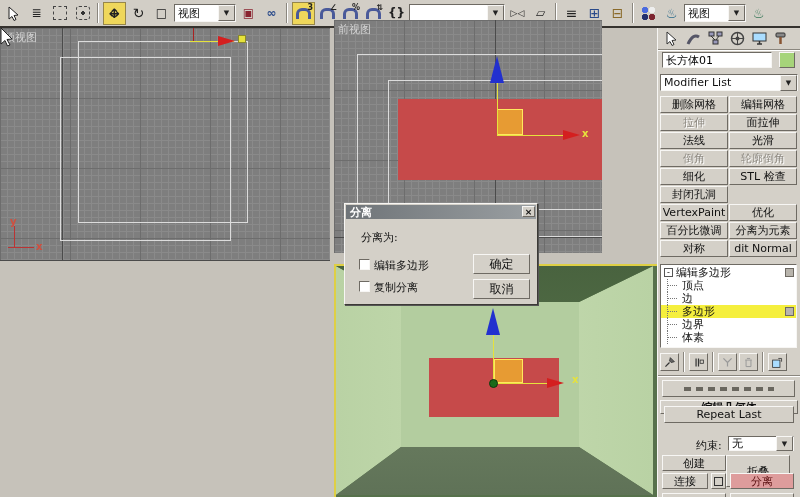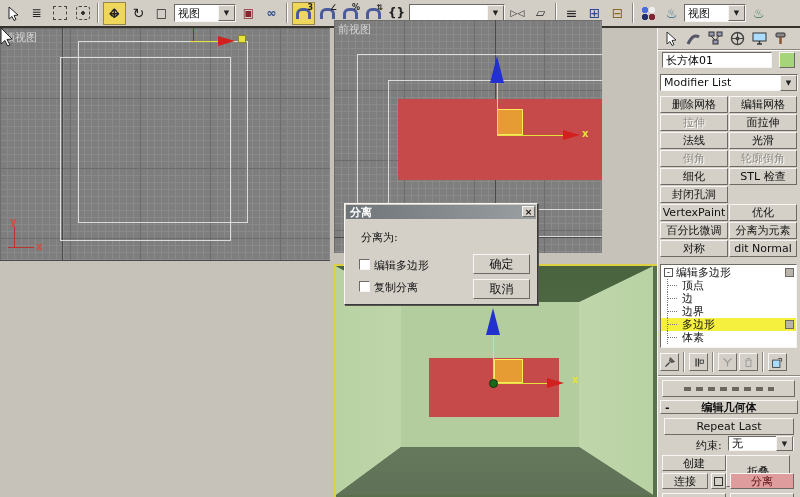--- a/index.html
+++ b/index.html
@@ -359,28 +359,28 @@
         <span class="ind"></span>
       </div>
       <div class="stackrow">
         <span class="treebranch"></span>
         <span style="margin-left:2px">顶点</span>
       </div>
       <div class="stackrow">
         <span class="treebranch"></span>
         <span style="margin-left:2px">边</span>
       </div>
-      <div class="stackrow">
-        <span class="treebranch"></span>
-        <span style="margin-left:2px">边界</span>
-      </div>
       <div class="stackrow" style="background:#f5ef3d">
         <span class="treebranch"></span>
         <span style="margin-left:2px">多边形</span>
         <span class="ind"></span>
+      </div>
+      <div class="stackrow">
+        <span class="treebranch"></span>
+        <span style="margin-left:2px">边界</span>
       </div>
       <div class="stackrow">
         <span class="treebranch"></span>
         <span style="margin-left:2px">体素</span>
       </div>
     </div>
 
     <div class="abs" style="left:2px;top:324px;width:137px;display:flex;gap:2px;align-items:center">
       <span class="btn mini">
           <svg width="13" height="13" viewBox="0 0 16 16">
@@ -417,21 +417,21 @@
     <div class="abs groove" style="left:0;top:347px;width:143px"></div>
 
     <div class="btn abs" style="left:4px;top:352px;width:133px;height:17px">
       <span style="width:90px;height:4px;background:repeating-linear-gradient(90deg,#6a675f 0 7px,transparent 7px 12px)"></span>
     </div>
 
     <div class="btn abs" style="left:2px;top:372px;width:138px;height:14px;font-weight:bold;position:absolute">
       <span style="position:absolute;left:4px">-</span>
       <span>编辑几何体</span>
     </div>
-    <div class="btn abs" style="left:6px;top:390px;width:130px;height:17px">
+    <div class="btn abs" style="left:6px;top:378px;width:130px;height:17px">
         <span>Repeat Last</span>
       </div>
     <span class="abs" style="left:38px;top:410px">约束:</span>
     <div class="abs inset" style="left:70px;top:408px;width:66px;height:15px;display:flex;align-items:center;justify-content:space-between;padding-left:3px">
       <span>无</span>
       <span class="darrow" style="height:13px">▼</span>
     </div>
     <div class="btn abs" style="left:4px;top:427px;width:64px;height:16px">
         <span>创建</span>
       </div>

